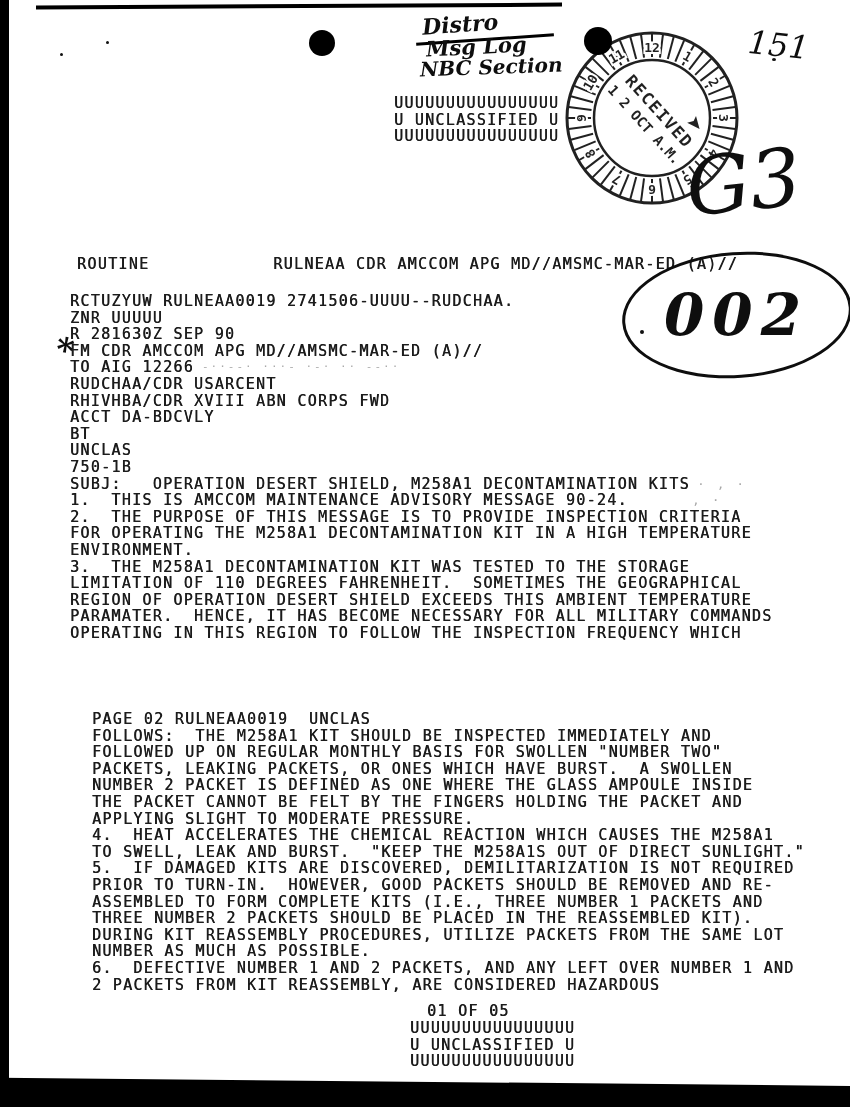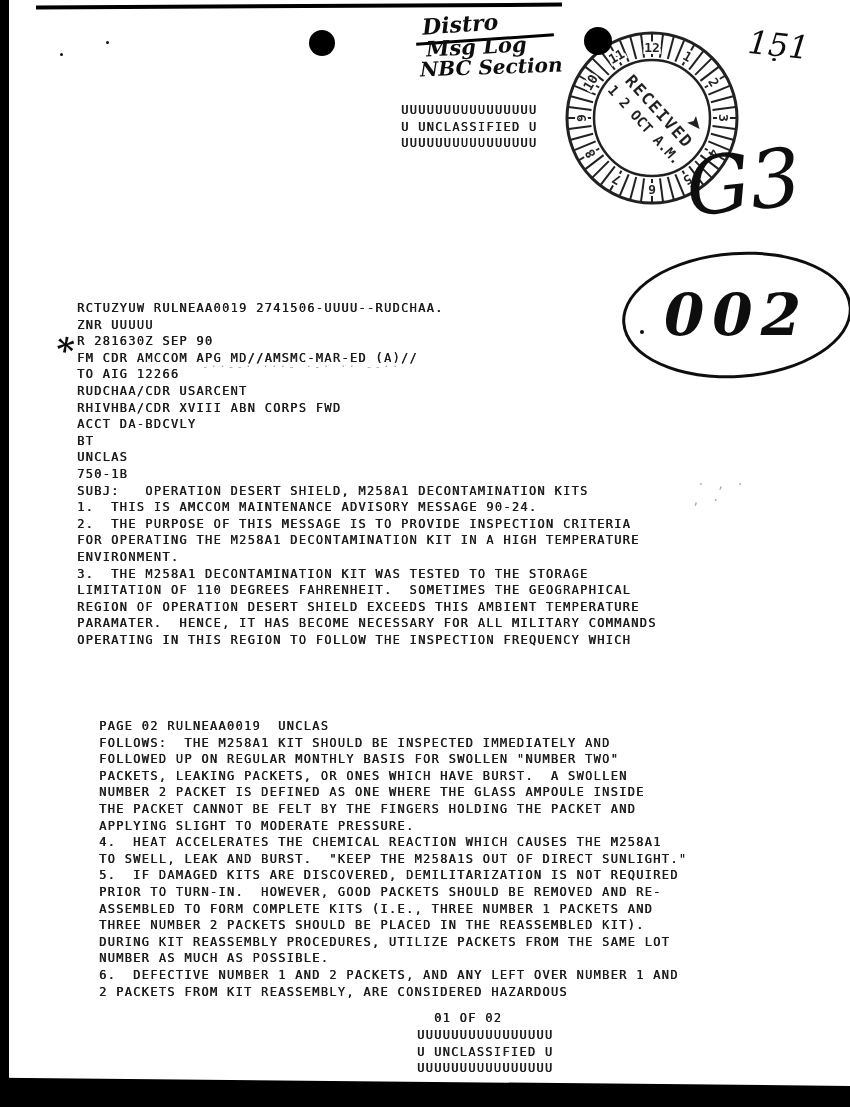--- a/index.html
+++ b/index.html
@@ -1,21 +1,21 @@
 <!DOCTYPE html>
 <html><head>
 <meta charset="utf-8">
 <style>
   html,body{margin:0;padding:0;background:#ffffff;}
   #doc{position:relative;width:850px;height:1107px;background:#ffffff;overflow:hidden;
        font-family:"DejaVu Sans Mono",monospace;color:#1c1c1c;}
 
   
-  .tw{position:absolute;margin:7px;font-family:"DejaVu Sans Mono",monospace;
-      font-size:12px;line-height:16.6px;letter-spacing:1.3px;white-space:pre;
+  .tw{position:absolute;margin:0;font-family:"DejaVu Sans Mono",monospace;
+      font-size:15px;line-height:16.6px;letter-spacing:1.3px;white-space:pre;
       color:#1c1c1c;text-shadow:0.4px 0 0 currentColor;}
 
   
   .hand{position:absolute;font-family:"DejaVu Serif",serif;font-style:italic;
         color:#0e0e0e;white-space:pre;}
 
   .noise{position:absolute;font-family:"DejaVu Sans Mono",monospace;font-size:11px;
          letter-spacing:2px;color:#1c1c1c;opacity:0.38;white-space:pre;}
 
   .punch{position:absolute;background:#000;border-radius:50%;}
@@ -138,20 +138,21 @@
       </g>
   </svg>
 
   <div class="punch" style="left:309px;top:30px;width:26px;height:26px"></div>
   <div class="punch" style="left:584px;top:27px;width:28px;height:28px"></div>
 
   <div class="hand" style="left:748px;top:26px;font-size:32px;transform:rotate(6deg)">151</div>
   <div class="hand" style="left:686px;top:136px;font-size:80px;transform:rotate(-6deg)">G3</div>
 
 
+  <pre class="tw" style="left:77px;top:256px">ROUTINE            RULNEAA CDR AMCCOM APG MD//AMSMC-MAR-ED (A)//</pre>
 
   <div class="oval">
     <span class="hand num" style="position:static">002</span>
   </div>
 
   <div class="hand" style="left:56px;top:330px;font-size:34px;font-weight:bold;transform:rotate(10deg)">*</div>
 
   <pre class="tw" style="left:70px;top:293px">RCTUZYUW RULNEAA0019 2741506-UUUU--RUDCHAA.
 ZNR UUUUU
 R 281630Z SEP 90
@@ -189,18 +190,18 @@
 TO SWELL, LEAK AND BURST.  "KEEP THE M258A1S OUT OF DIRECT SUNLIGHT."
 5.  IF DAMAGED KITS ARE DISCOVERED, DEMILITARIZATION IS NOT REQUIRED
 PRIOR TO TURN-IN.  HOWEVER, GOOD PACKETS SHOULD BE REMOVED AND RE-
 ASSEMBLED TO FORM COMPLETE KITS (I.E., THREE NUMBER 1 PACKETS AND
 THREE NUMBER 2 PACKETS SHOULD BE PLACED IN THE REASSEMBLED KIT).
 DURING KIT REASSEMBLY PROCEDURES, UTILIZE PACKETS FROM THE SAME LOT
 NUMBER AS MUCH AS POSSIBLE.
 6.  DEFECTIVE NUMBER 1 AND 2 PACKETS, AND ANY LEFT OVER NUMBER 1 AND
 2 PACKETS FROM KIT REASSEMBLY, ARE CONSIDERED HAZARDOUS</pre>
 
-  <pre class="tw" style="left:427px;top:1003px">01 OF 02</pre>
+  <pre class="tw" style="left:427px;top:1003px">01 OF 05</pre>
   <pre class="tw" style="left:410px;top:1020px">UUUUUUUUUUUUUUUU
 U UNCLASSIFIED U
 UUUUUUUUUUUUUUUU</pre>
 
 </div>
 
 </body></html>

